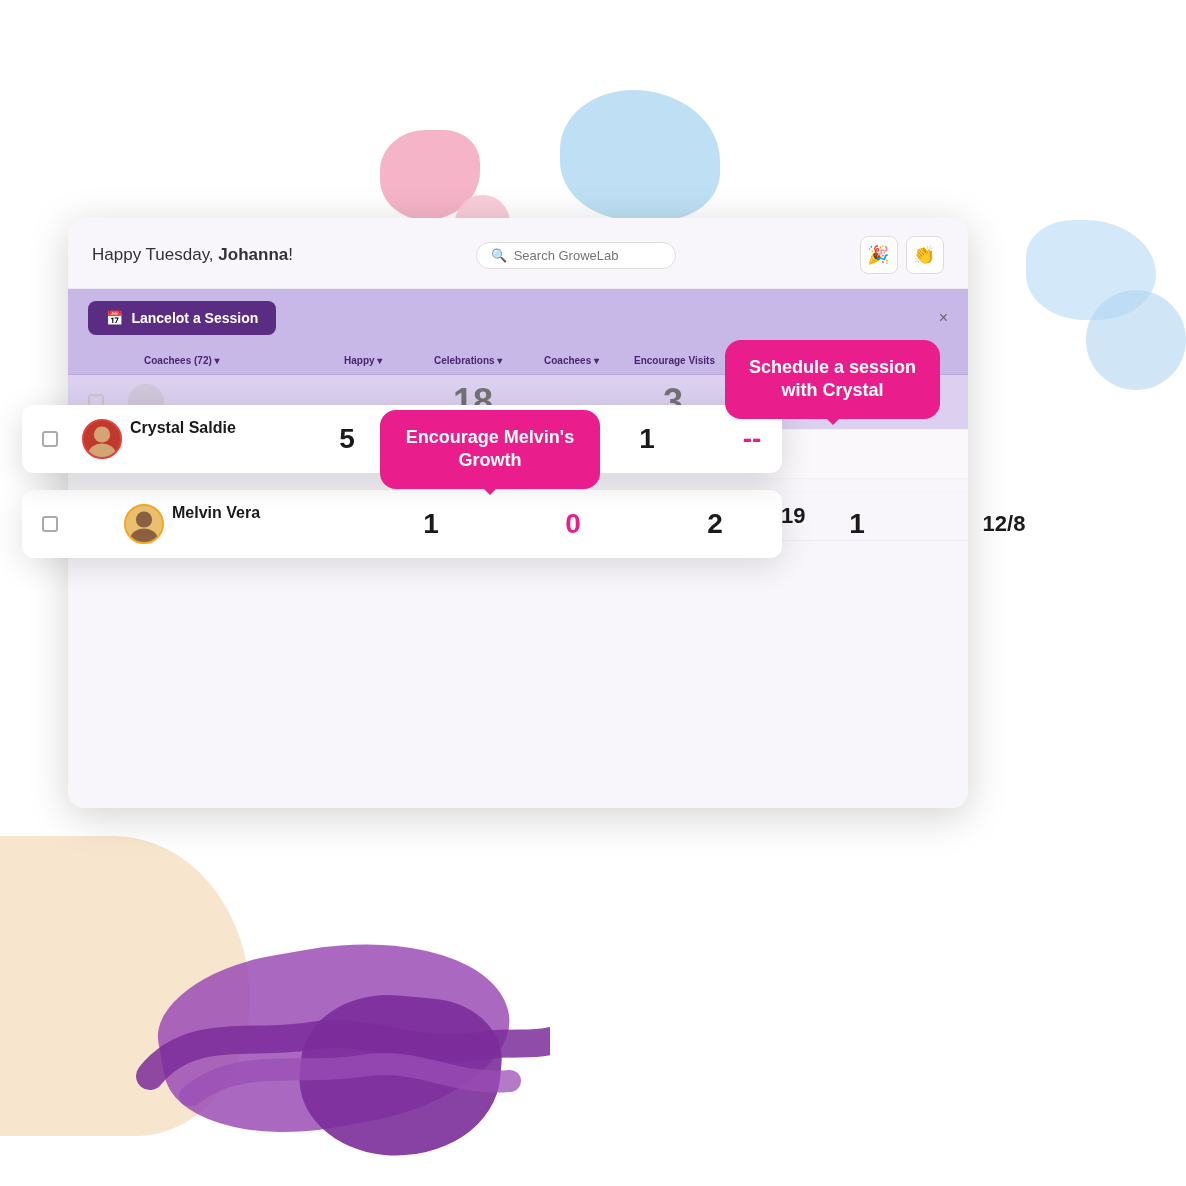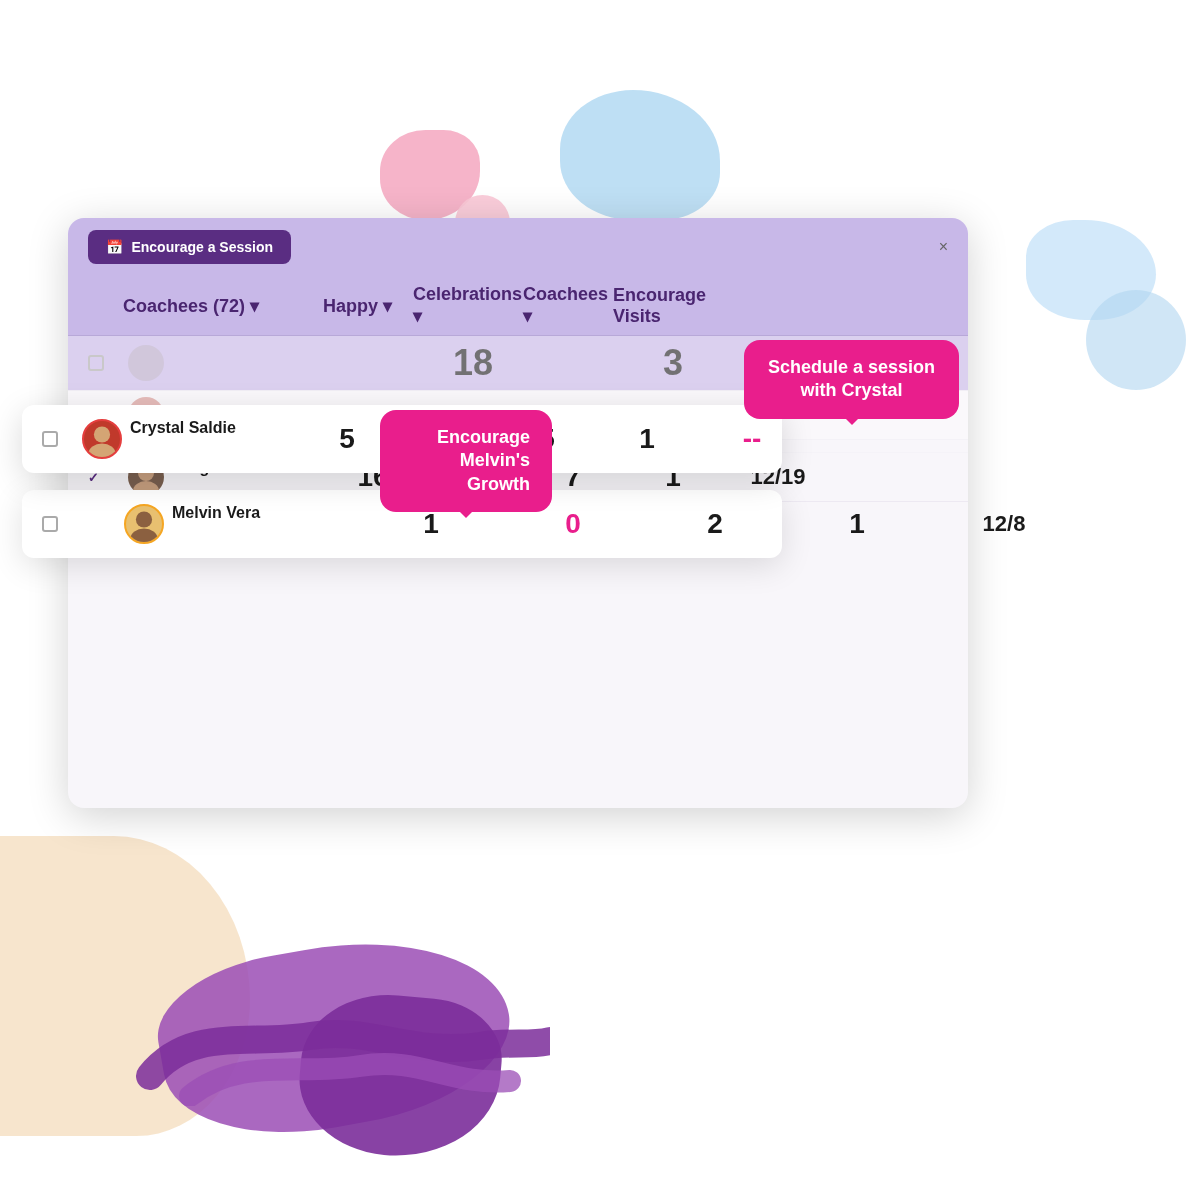--- a/index.html
+++ b/index.html
@@ -184,22 +184,22 @@
       cursor: pointer;
       background: none;
       border: none;
     }
 
     
     .table-header {
       background: #c8b8e8;
       display: grid;
       grid-template-columns: 40px 200px 90px 110px 90px 110px 100px;
-      padding: 8px 15px;
-      font-size: 18px;
+      padding: 8px 36px;
+      font-size: 10px;
       color: #4a2570;
       font-weight: 600;
       align-items: center;
       border-bottom: 1px solid #b8a8d8;
     }
     .col-header {
       display: flex;
       align-items: center;
       gap: 3px;
       cursor: pointer;
@@ -308,26 +308,25 @@
       position: absolute;
       bottom: -14px;
       left: 50%;
       transform: translateX(-50%);
       border: 8px solid transparent;
       border-top-color: #e91e8c;
     }
 
     .tooltip-encourage {
       top: 410px; left: 380px;
-      width: 172px;
-      text-align: right;
+      width: 220px;
     }
 
     .tooltip-schedule {
-      top: 340px; left: 744px;
+      top: 340px; left: 725px;
       width: 215px;
     }
     .tooltip-schedule::after {
       bottom: -14px;
       left: 50%;
     }
 
     
     .brush-stroke {
       position: absolute;
@@ -357,25 +356,44 @@
 
   <div class="bg-blob-blue-top"></div>
   <div class="bg-blob-pink-top"></div>
   <div class="bg-blob-pink-small"></div>
   <div class="bg-blob-blue-right"></div>
   <div class="bg-blob-blue-right2"></div>
   <div class="bg-blob-peach"></div>
 
   <div class="app-window">
 
+    <div class="app-header">
+      <div>
+        <span class="header-greeting">
+          <span>Happy Tuesday, </span><strong>Johanna</strong><span>!</span>
+        </span>
+      </div>
+      <div class="header-search">
+        <span class="search-icon-svg">🔍</span>
+        <input type="text" placeholder="Search GroweLab" style="">
+      </div>
+      <div class="header-icons">
+        <div class="icon-btn">
+          <span>🎉</span>
+        </div>
+        <div class="icon-btn">
+          <span>👏</span>
+        </div>
+      </div>
+    </div>
 
     <div class="toolbar">
       <button class="schedule-btn">
         <span class="cal-icon">📅</span>
-        <span>Encourage a Session</span>
+        <span>Lancelot a Session</span>
       </button>
       <button class="close-x">×</button>
     </div>
 
     <div class="table-header">
       <div></div>
       <div class="col-header">
         <span>Coachees (72) ▾</span>
       </div>
       <div class="col-header">

